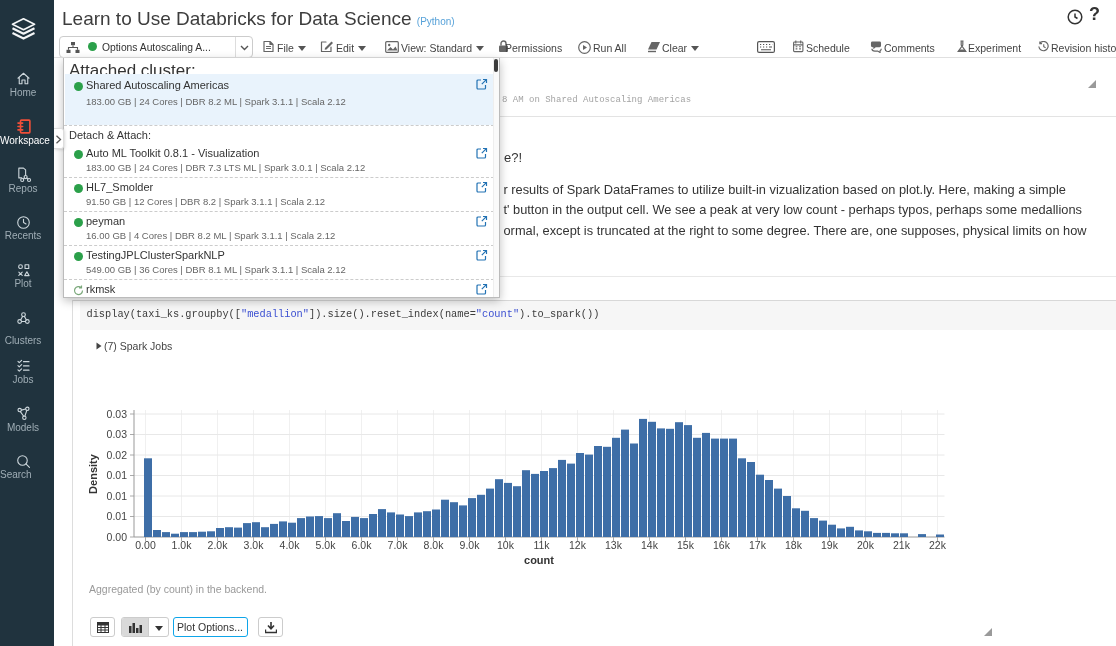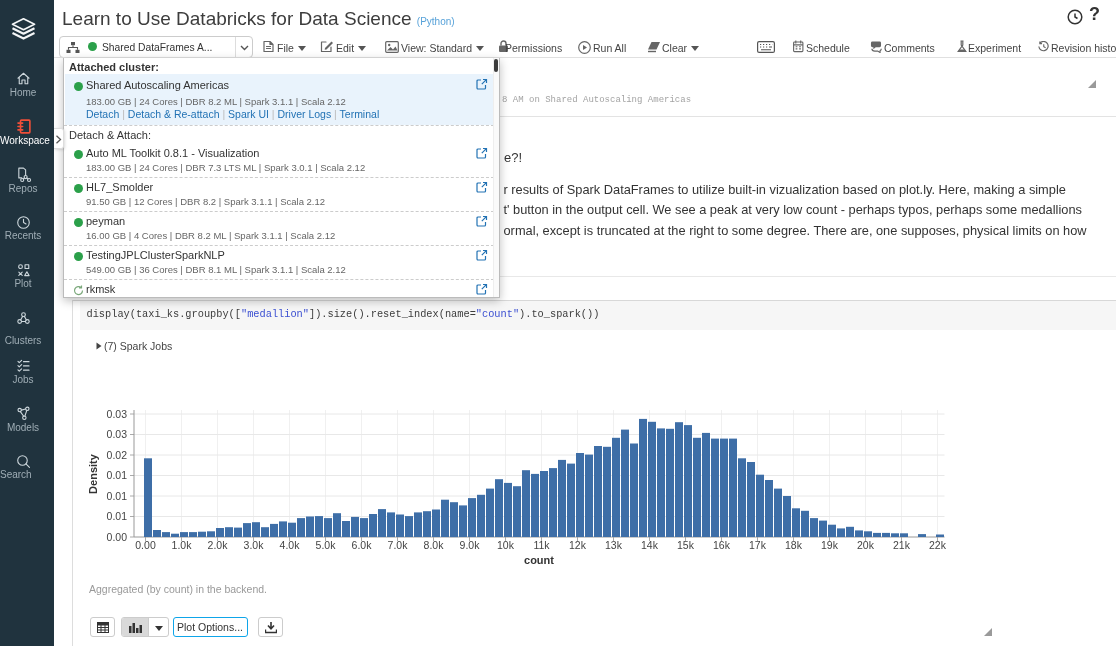--- a/index.html
+++ b/index.html
@@ -244,21 +244,21 @@
 <div class="a" style="left:1089px;top:4px;font-size:18px;font-weight:bold;color:#333">?</div>
 
 <div class="a" style="left:59px;top:36px;width:194px;height:22px;border:1px solid #ccc;border-radius:4px;background:#fff"></div>
 <svg class="a" style="left:66px;top:41px" width="14" height="13" viewBox="0 0 14 13">
     <rect x="5" y="1" width="4" height="3.2" fill="#555"></rect>
     <rect x="0.5" y="8.8" width="4" height="3.2" fill="#555"></rect>
     <rect x="9.5" y="8.8" width="4" height="3.2" fill="#555"></rect>
     <path d="M7 4.2 V6.5 M2.5 8.8 V6.5 H11.5 V8.8" stroke="#555" stroke-width="1.1" fill="none"></path>
   </svg>
 <div class="a" style="left:88px;top:42px;width:9px;height:9px;border-radius:50%;background:#2ba04a"></div>
-<div class="a" style="left:102px;top:42px;font-size:10.3px;color:#333">Shared DataFrames A...</div>
+<div class="a" style="left:102px;top:42px;font-size:10.3px;color:#333">Options Autoscaling A...</div>
 <div class="a" style="left:235px;top:37px;width:1px;height:20px;background:#ddd"></div>
 <svg style="position:absolute;left:240px;top:45px" width="9" height="6" viewBox="0 0 9 6">
     <path d="M1 1 L4.5 4.5 8 1" stroke="#555" stroke-width="1.4" fill="none"></path>
   </svg>
 <svg class="a" style="left:263px;top:40px" width="11" height="13" viewBox="0 0 11 13">
     <path d="M1 1.5 H7 L10 4.5 V11.5 H1 Z M7 1.5 V4.5 H10" stroke="#666" stroke-width="1.2" fill="none" stroke-linecap="round" stroke-linejoin="round"></path>
     <path d="M3 6.5 H8 M3 8.5 H8" stroke="#666" stroke-width="1"></path>
   </svg>
 <div class="a" style="left:277px;top:42px;font-size:10.5px;color:#444">File</div>
 <svg style="position:absolute;left:298px;top:46px" width="8" height="5" viewBox="0 0 8 5">
@@ -320,30 +320,29 @@
   </svg>
 <div class="a" style="left:968px;top:42px;font-size:10.5px;color:#444">Experiment</div>
 <svg class="a" style="left:1038px;top:41px" width="11" height="11" viewBox="0 0 13 13">
     <path d="M2.2 2.5 A5.5 5.5 0 1 1 1 6.5 M2.2 0.5 V3 H4.8" stroke="#666" stroke-width="1.4" fill="none"></path>
     <path d="M6.8 3.8 V6.8 L9 8" stroke="#666" stroke-width="1.3" fill="none"></path>
   </svg>
 <div class="a" style="left:1051px;top:42px;font-size:10.5px;color:#444;width:65px;overflow:hidden;white-space:nowrap">Revision history</div>
 <div class="a" style="left:54px;top:57px;width:1062px;height:1px;background:#e0e0e0"></div>
 
 <div class="a" style="left:63px;top:58px;width:437px;height:240px;background:#fff;border:1px solid #bbb;border-top:none;box-shadow:0 3px 9px rgba(0,0,0,0.25);overflow:hidden">
-  <div style="position:absolute;left:5px;top:3px;font-size:11px;font-weight:bold;color:#333">Attached cluster:</div>
+  <div style="position:absolute;left:5px;top:3px;font-size:17px;font-weight:normal;color:#333">Attached cluster:</div>
   <div style="position:absolute;left:0.5px;top:16px;width:430px;height:51px;background:#e9f3fc"></div>
   <div style="position:absolute;left:10px;top:24px;width:9px;height:9px;border-radius:50%;background:#2ba04a"></div>
   <div style="position:absolute;left:22px;top:21px;font-size:11px;color:#333">Shared Autoscaling Americas</div>
   <div style="position:absolute;left:22px;top:37.5px;font-size:9.5px;color:#666">183.00 GB | 24 Cores | DBR 8.2 ML | Spark 3.1.1 | Scala 2.12</div>
   <svg style="position:absolute;right:11px;top:20px" width="12" height="12" viewBox="0 0 12 12">
       <path d="M9.5 7 V10 a1 1 0 0 1 -1 1 H2 a1 1 0 0 1 -1 -1 V3 a1 1 0 0 1 1 -1 H5" stroke="#2272b4" stroke-width="1.2" fill="none"></path>
       <path d="M7 1.5 H10.5 V5 M10.3 1.7 L5.8 6.2" stroke="#2272b4" stroke-width="1.2" fill="none"></path>
     </svg>
-  <div style="position:absolute;left:22px;top:50px;font-size:10.5px;color:#2272b4">Detach <span style="color:#bbb">|</span> Detach &amp; Re-attach <span style="color:#bbb">|</span> Spark UI <span style="color:#bbb">|</span> Driver Logs <span style="color:#bbb">|</span> Terminal</div>
   <div style="position:absolute;left:0;top:67px;width:430px;border-top:1px dashed #ccc"></div>
   <div style="position:absolute;left:5px;top:71px;font-size:11px;font-weight:normal;color:#333">Detach &amp; Attach:</div>
 <div style="position:absolute;left:10px;top:91.5px;width:9px;height:9px;border-radius:50%;background:#2ba04a"></div>
 <div style="position:absolute;left:22px;top:88.5px;font-size:11px;color:#333">Auto ML Toolkit 0.8.1 - Visualization</div>
 <div style="position:absolute;left:22px;top:103.5px;font-size:9.5px;color:#666">183.00 GB | 24 Cores | DBR 7.3 LTS ML | Spark 3.0.1 | Scala 2.12</div>
 <svg style="position:absolute;right:11px;top:89px" width="12" height="12" viewBox="0 0 12 12">
       <path d="M9.5 7 V10 a1 1 0 0 1 -1 1 H2 a1 1 0 0 1 -1 -1 V3 a1 1 0 0 1 1 -1 H5" stroke="#2272b4" stroke-width="1.2" fill="none"></path>
       <path d="M7 1.5 H10.5 V5 M10.3 1.7 L5.8 6.2" stroke="#2272b4" stroke-width="1.2" fill="none"></path>
     </svg>
 <div style="position:absolute;left:0;top:118.5px;width:430px;border-top:1px dashed #ccc"></div>

